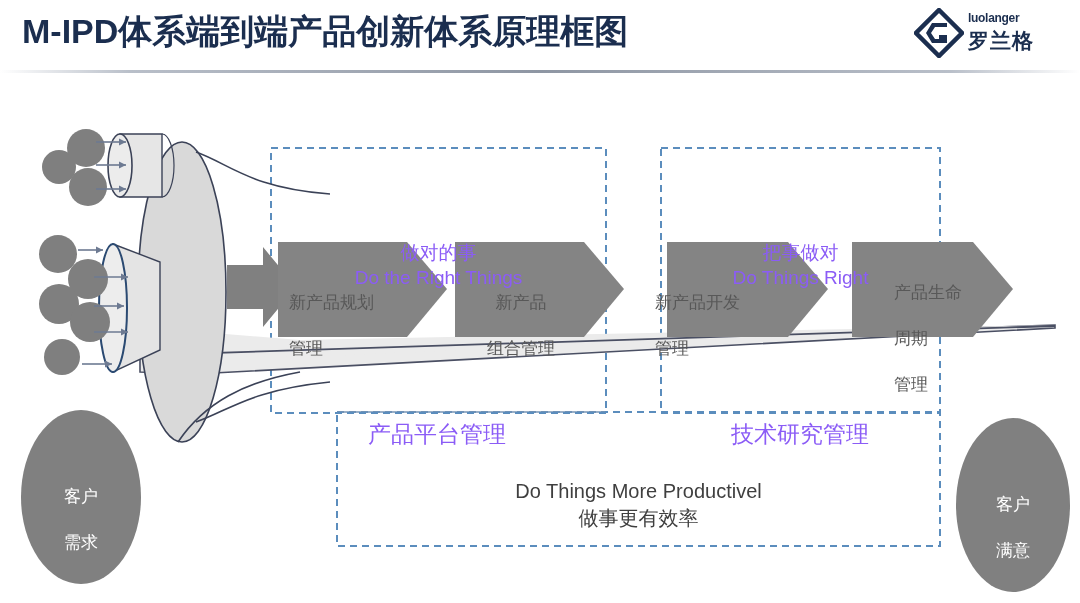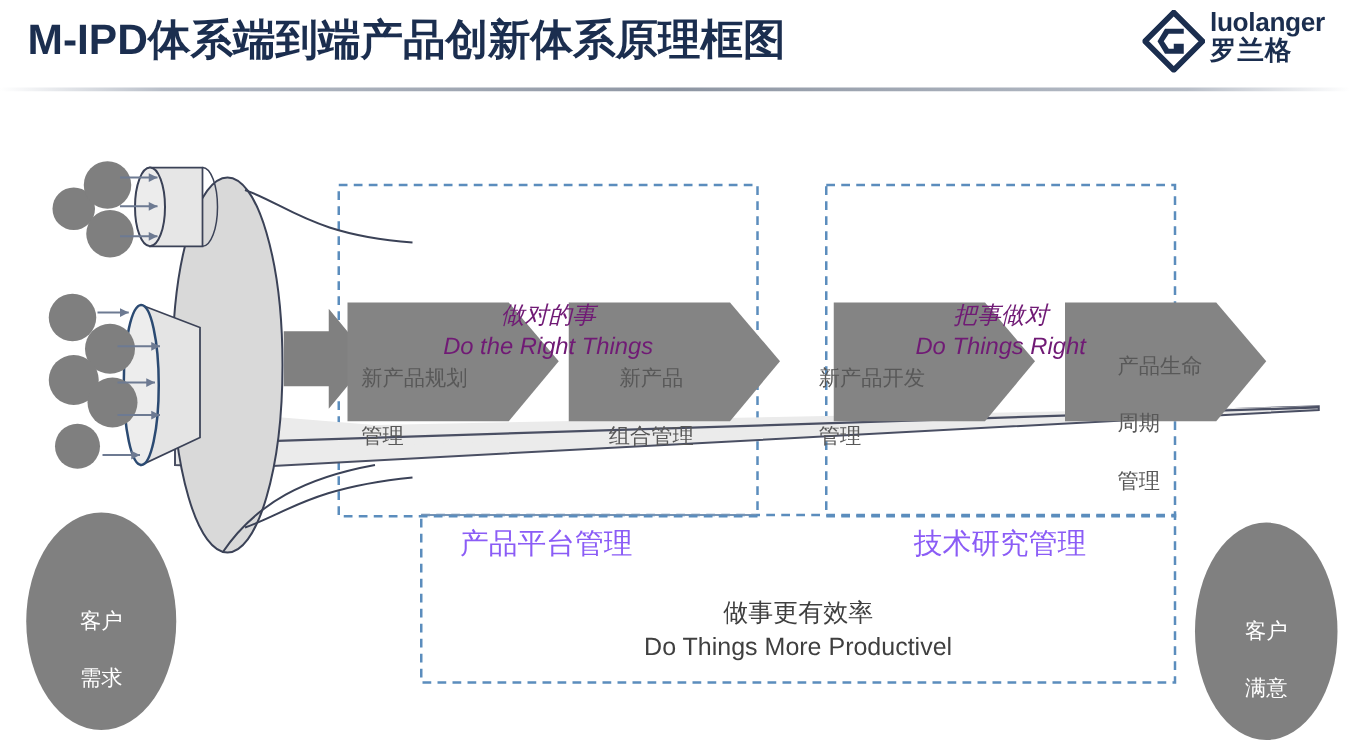--- a/index.html
+++ b/index.html
@@ -19,30 +19,30 @@
     font-size:34px;font-weight:700;color:#1b2e4f;
     letter-spacing:0px;white-space:nowrap;
   }
   .hdr-rule{
     position:absolute;left:0;top:70px;width:1080px;height:3px;
     background:linear-gradient(to right,#ffffff 0%,#b9bfc9 12%,#8e96a3 50%,#b9bfc9 88%,#ffffff 100%);
   }
   .logo{position:absolute;right:14px;top:6px;width:152px;height:54px;}
   .logo-mark{position:absolute;left:0;top:2px;width:50px;height:50px;}
   .logo-text{position:absolute;left:54px;top:2px;width:98px;}
-  .logo-en{font-size:21px;font-weight:700;color:#1b2e4f;line-height:21px;letter-spacing:-0.3px;}
+  .logo-en{font-size:12px;font-weight:700;color:#1b2e4f;line-height:21px;letter-spacing:-0.3px;}
   .logo-cn{font-size:21px;font-weight:700;color:#1b2e4f;line-height:23px;letter-spacing:1px;}
 
   
   #canvas{position:absolute;left:0;top:72px;width:1080px;height:531px;}
 
   
   .t{position:absolute;color:#404040;}
   .grp-title{
-    text-align:center;font-size:19px;line-height:25px;color:#701a75;font-style:italic;
+    text-align:center;font-size:19px;line-height:25px;color:#8b5cf6;
   }
   .grp-title .cn{font-size:19px;}
   .grp-title .en{font-size:19px;}
 
   .chev-label{
     position:absolute;color:#585858;font-size:17px;line-height:23px;
     white-space:pre-line;
   }
 
   .band-label{position:absolute;font-size:23px;color:#8b5cf6;}
@@ -184,22 +184,22 @@
   <div class="chev-label" style="left:862px;top:258px;width:110px;text-align:left;margin-left:32px;">
     <div>产品生命</div>
     <div>周期</div>
     <div>管理</div>
   </div>
 
   <div class="band-label" style="left:368px;top:419px;">产品平台管理</div>
   <div class="band-label" style="left:731px;top:419px;">技术研究管理</div>
 
   <div class="bottom-caption" style="left:337px;top:478px;width:603px;">
+    <div>Do Things  More Productivel</div>
     <div>做事更有效率</div>
-    <div>Do Things  More Productivel</div>
   </div>
 
   <div class="ell-label" style="left:31px;top:462px;width:100px;">
     <div>客户</div>
     <div>需求</div>
   </div>
 
   <div class="ell-label" style="left:963px;top:470px;width:100px;">
     <div>客户</div>
     <div>满意</div>

